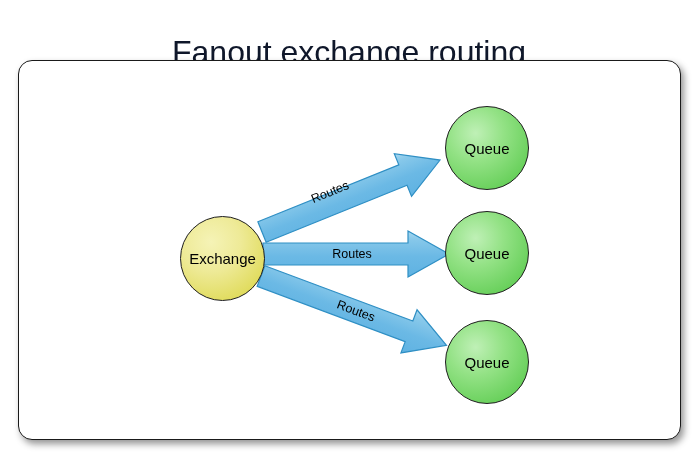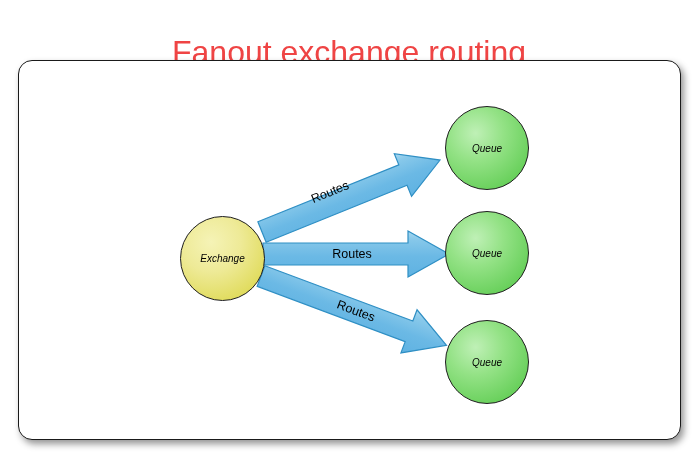--- a/index.html
+++ b/index.html
@@ -16,21 +16,21 @@
   }
 
   #page-title {
     position: absolute;
     left: 0;
     top: 12px;
     width: 698px;
     text-align: center;
     font-size: 32px;
     font-weight: normal;
-    color: #ef4444;
+    color: #0f172a;
     letter-spacing: 0px;
     line-height: 38px;
   }
 
   #diagram-frame {
     position: absolute;
     left: 18px;
     top: 60px;
     width: 663px;
     height: 380px;
@@ -52,25 +52,24 @@
   .node {
     position: absolute;
     border-radius: 50%;
     border: 1.5px solid #1d1d1d;
     box-sizing: border-box;
     display: flex;
     align-items: center;
     justify-content: center;
   }
   .node-label {
-    font-size: 10px;
+    font-size: 15px;
     color: #000000;
     font-family: "Liberation Sans", sans-serif;
     user-select: none;
-    font-style: italic;
   }
 
   #node-exchange {
     left: 180px;
     top: 216px;
     width: 85px;
     height: 85px;
     background: radial-gradient(circle at 36% 30%, #f5f3b6 0%, #eeea97 38%, #ddd84f 88%, #d4cf3e 100%);
   }
 

